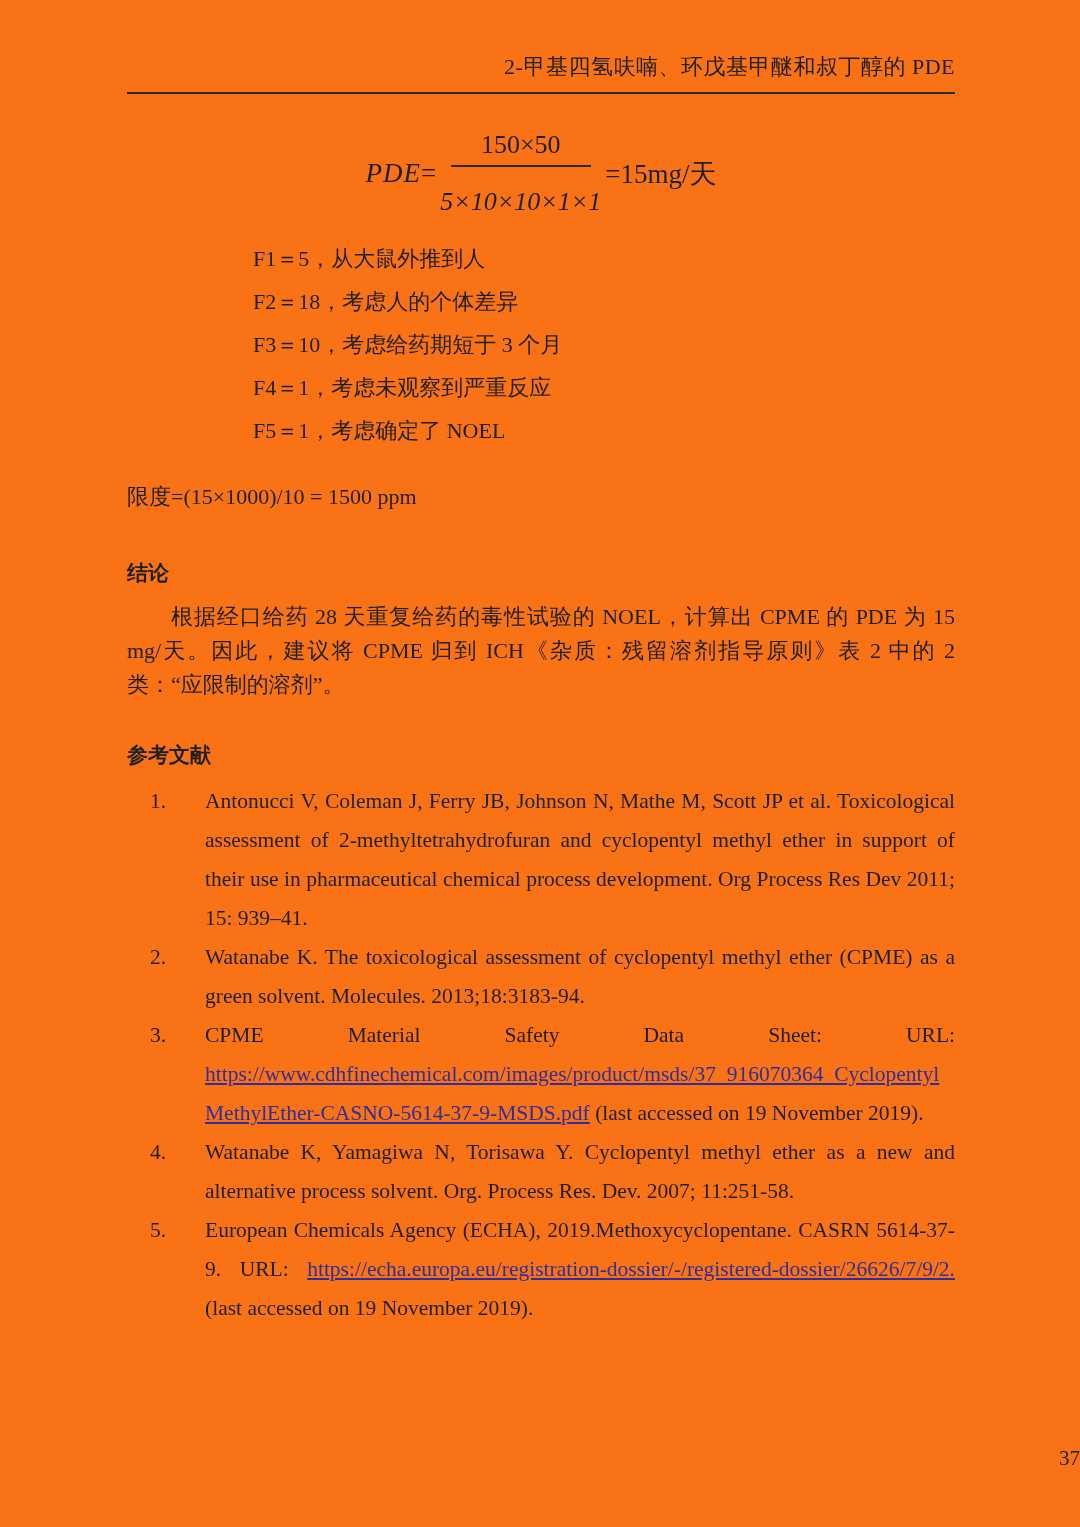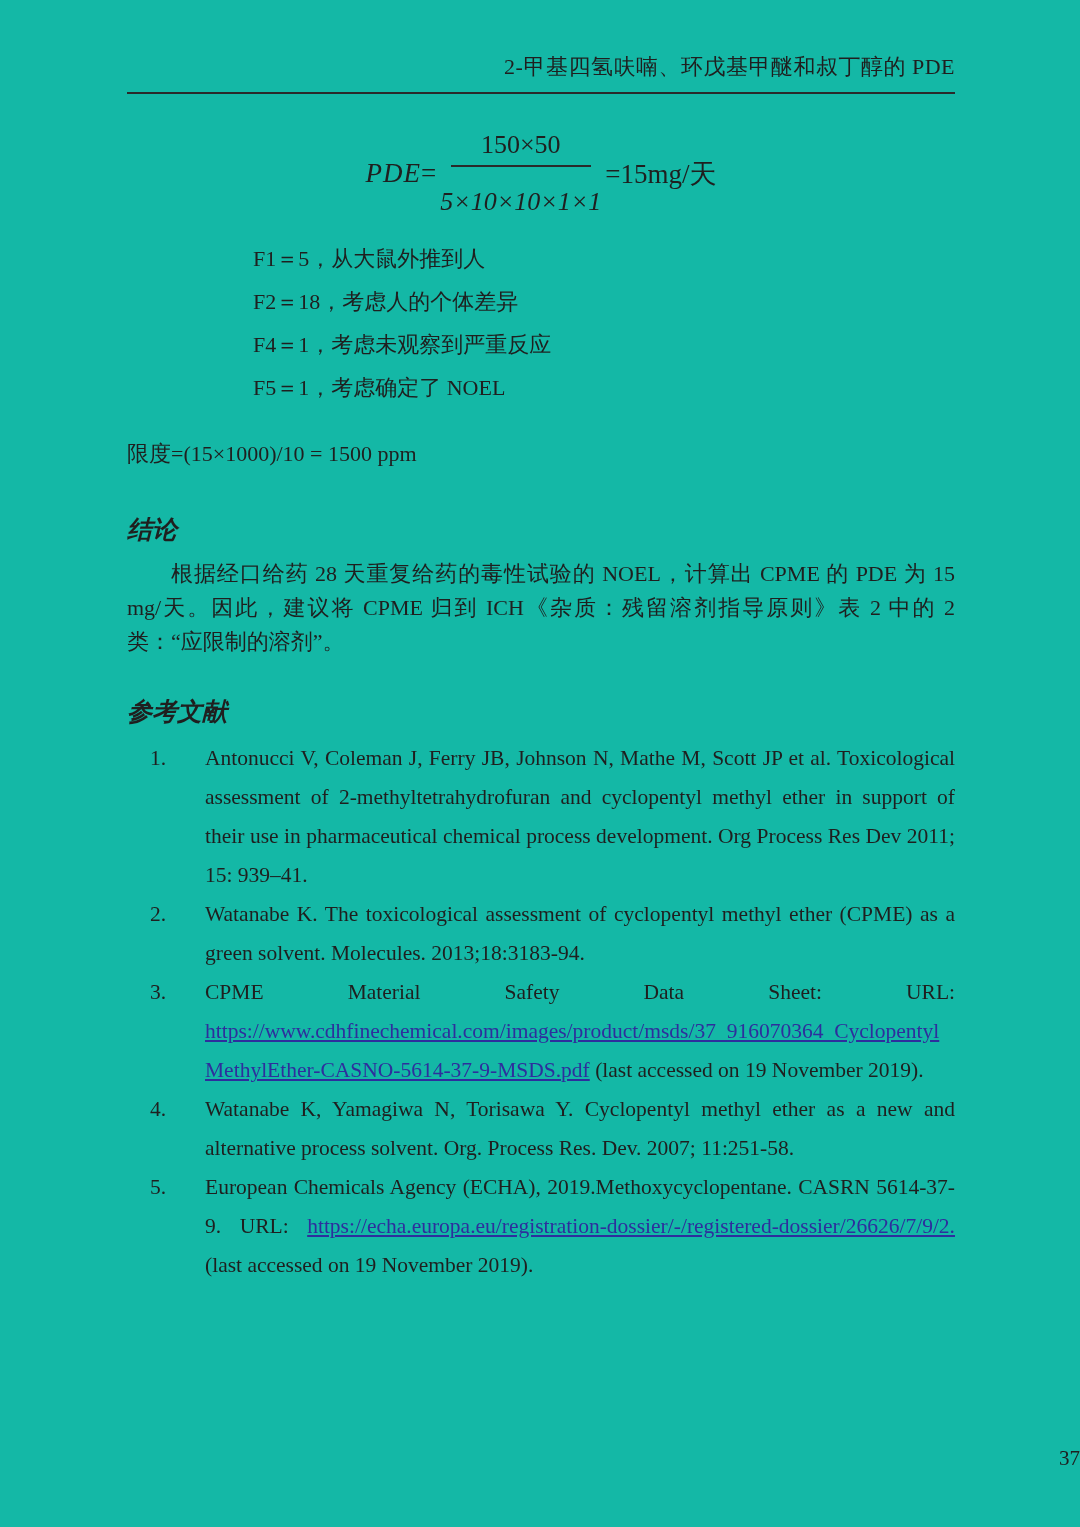--- a/index.html
+++ b/index.html
@@ -2,21 +2,21 @@
 <html><head>
 <meta charset="utf-8">
 <style>
   * { margin: 0; padding: 0; box-sizing: border-box; }
   html, body { background: #ffffff; }
   .page {
     position: relative;
     width: 1080px;
     height: 1527px;
     margin: 0 auto;
-    background: #14b8a6;
+    background: #f97316;
     font-family: "Liberation Serif", "DejaVu Serif", serif;
     color: #1f1f1f;
     overflow: hidden;
   }
   .content { padding: 0 125px 0 127px; }
 
   
   .doc-header {
     padding-top: 52px;
     padding-bottom: 10px;
@@ -46,21 +46,21 @@
   .frac-den { padding-top: 20px; font-style: italic; }
 
   
   .factor-list { margin: 20px 0 0 126px; font-size: 22px; }
   .factor-line { height: 43px; line-height: 43px; }
 
   
   .limit-line { margin-top: 30px; font-size: 22px; line-height: 30px; }
 
   
-  .section-heading { font-weight: bold; font-size: 25px; line-height: 30px; font-style: italic; }
+  .section-heading { font-weight: bold; font-size: 21px; line-height: 30px; }
   .conclusion-heading { margin-top: 46px; }
   .references-heading { margin-top: 38px; }
 
   
   .conclusion-body {
     margin-top: 12px;
     font-size: 22px;
     line-height: 34px;
     text-align: justify;
     text-indent: 2em;
@@ -105,20 +105,21 @@
       <span class="frac">
         <span class="frac-num">150×50</span>
         <span class="frac-den">5×10×10×1×1</span>
       </span>
       <span class="formula-result">=15mg/天</span>
     </div>
 
     <div class="factor-list">
       <div class="factor-line">F1＝5，从大鼠外推到人</div>
       <div class="factor-line">F2＝18，考虑人的个体差异</div>
+      <div class="factor-line">F3＝10，考虑给药期短于 3 个月</div>
       <div class="factor-line">F4＝1，考虑未观察到严重反应</div>
       <div class="factor-line">F5＝1，考虑确定了 NOEL</div>
     </div>
 
     <div class="limit-line">限度=(15×1000)/10 = 1500 ppm</div>
 
     <div class="section-heading conclusion-heading">结论</div>
     <div class="conclusion-body">根据经口给药 28 天重复给药的毒性试验的 NOEL，计算出 CPME 的 PDE 为 15 mg/天。因此，建议将 CPME 归到 ICH《杂质：残留溶剂指导原则》表 2 中的 2 类：“应限制的溶剂”。</div>
 
     <div class="section-heading references-heading">参考文献</div>

